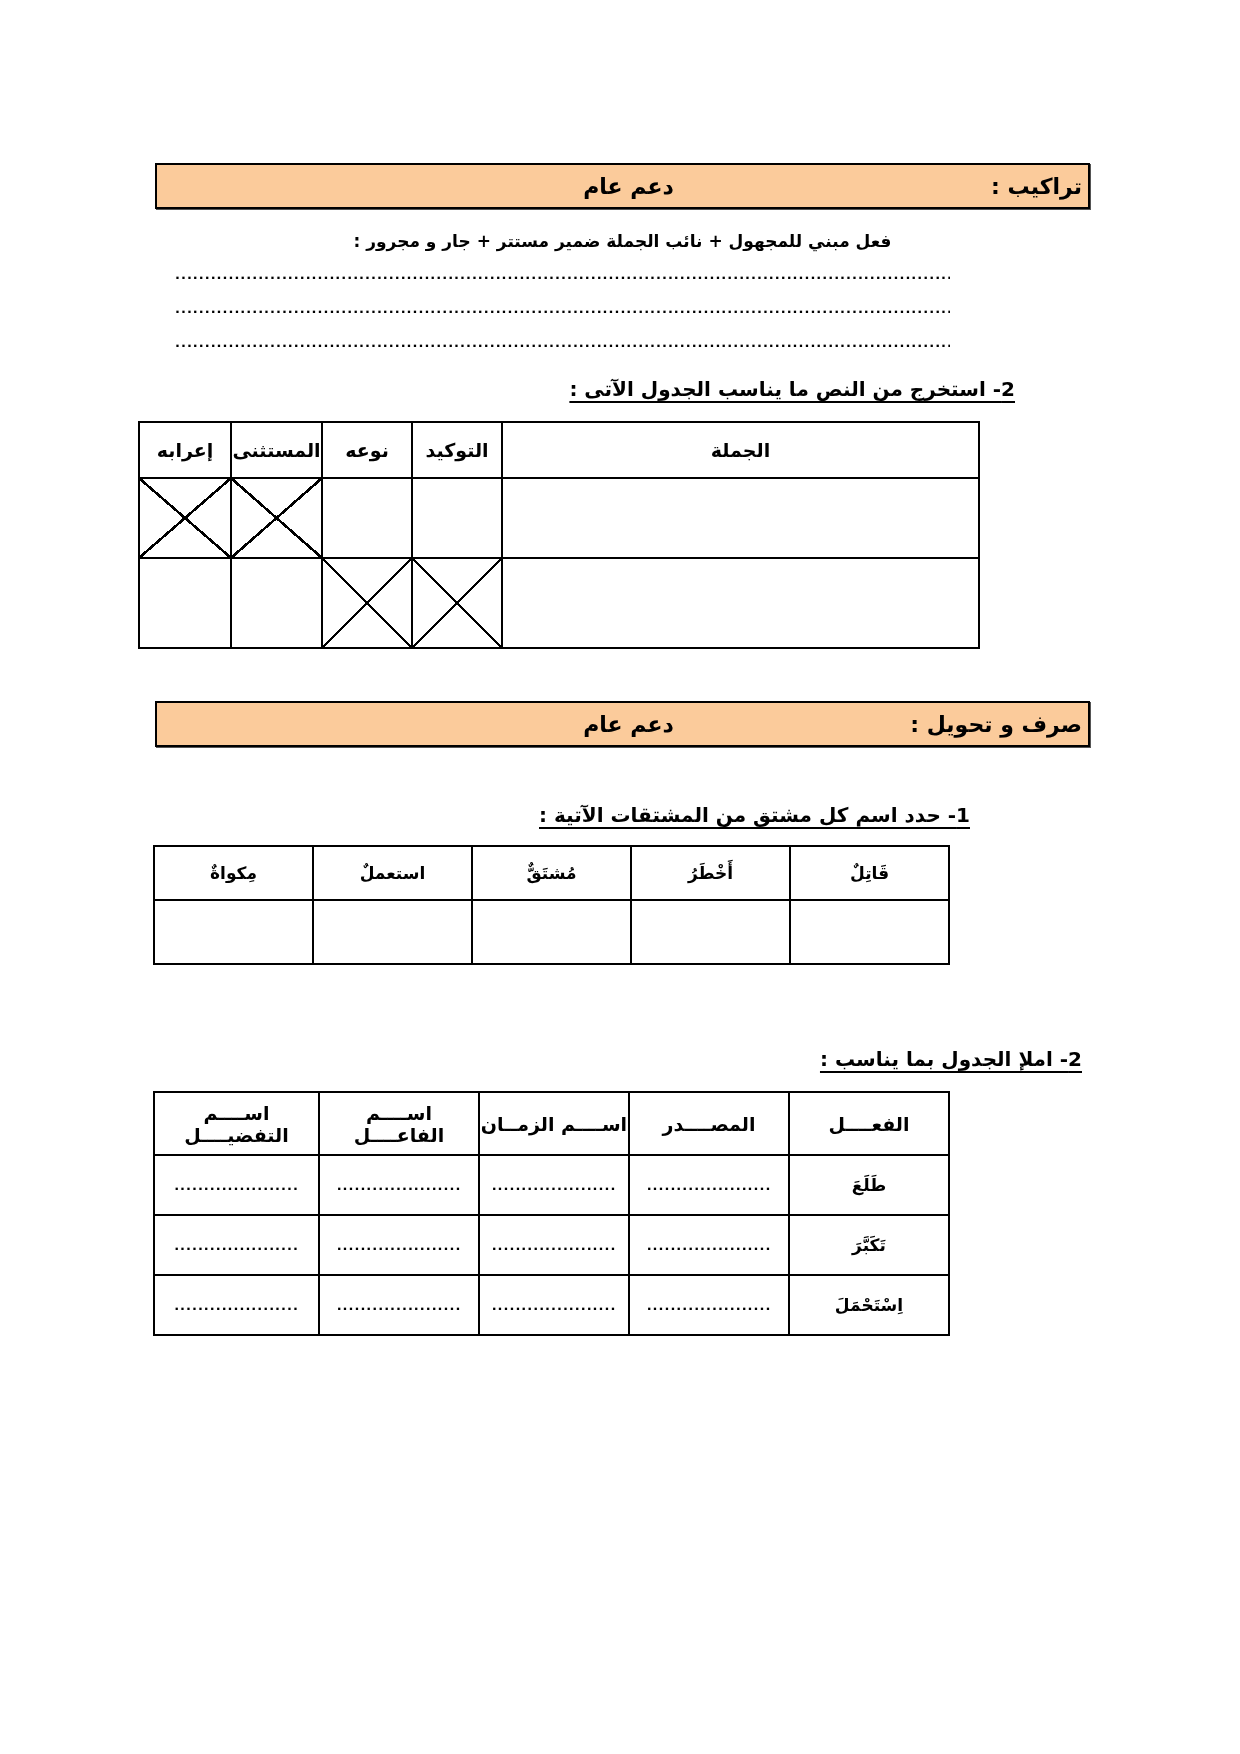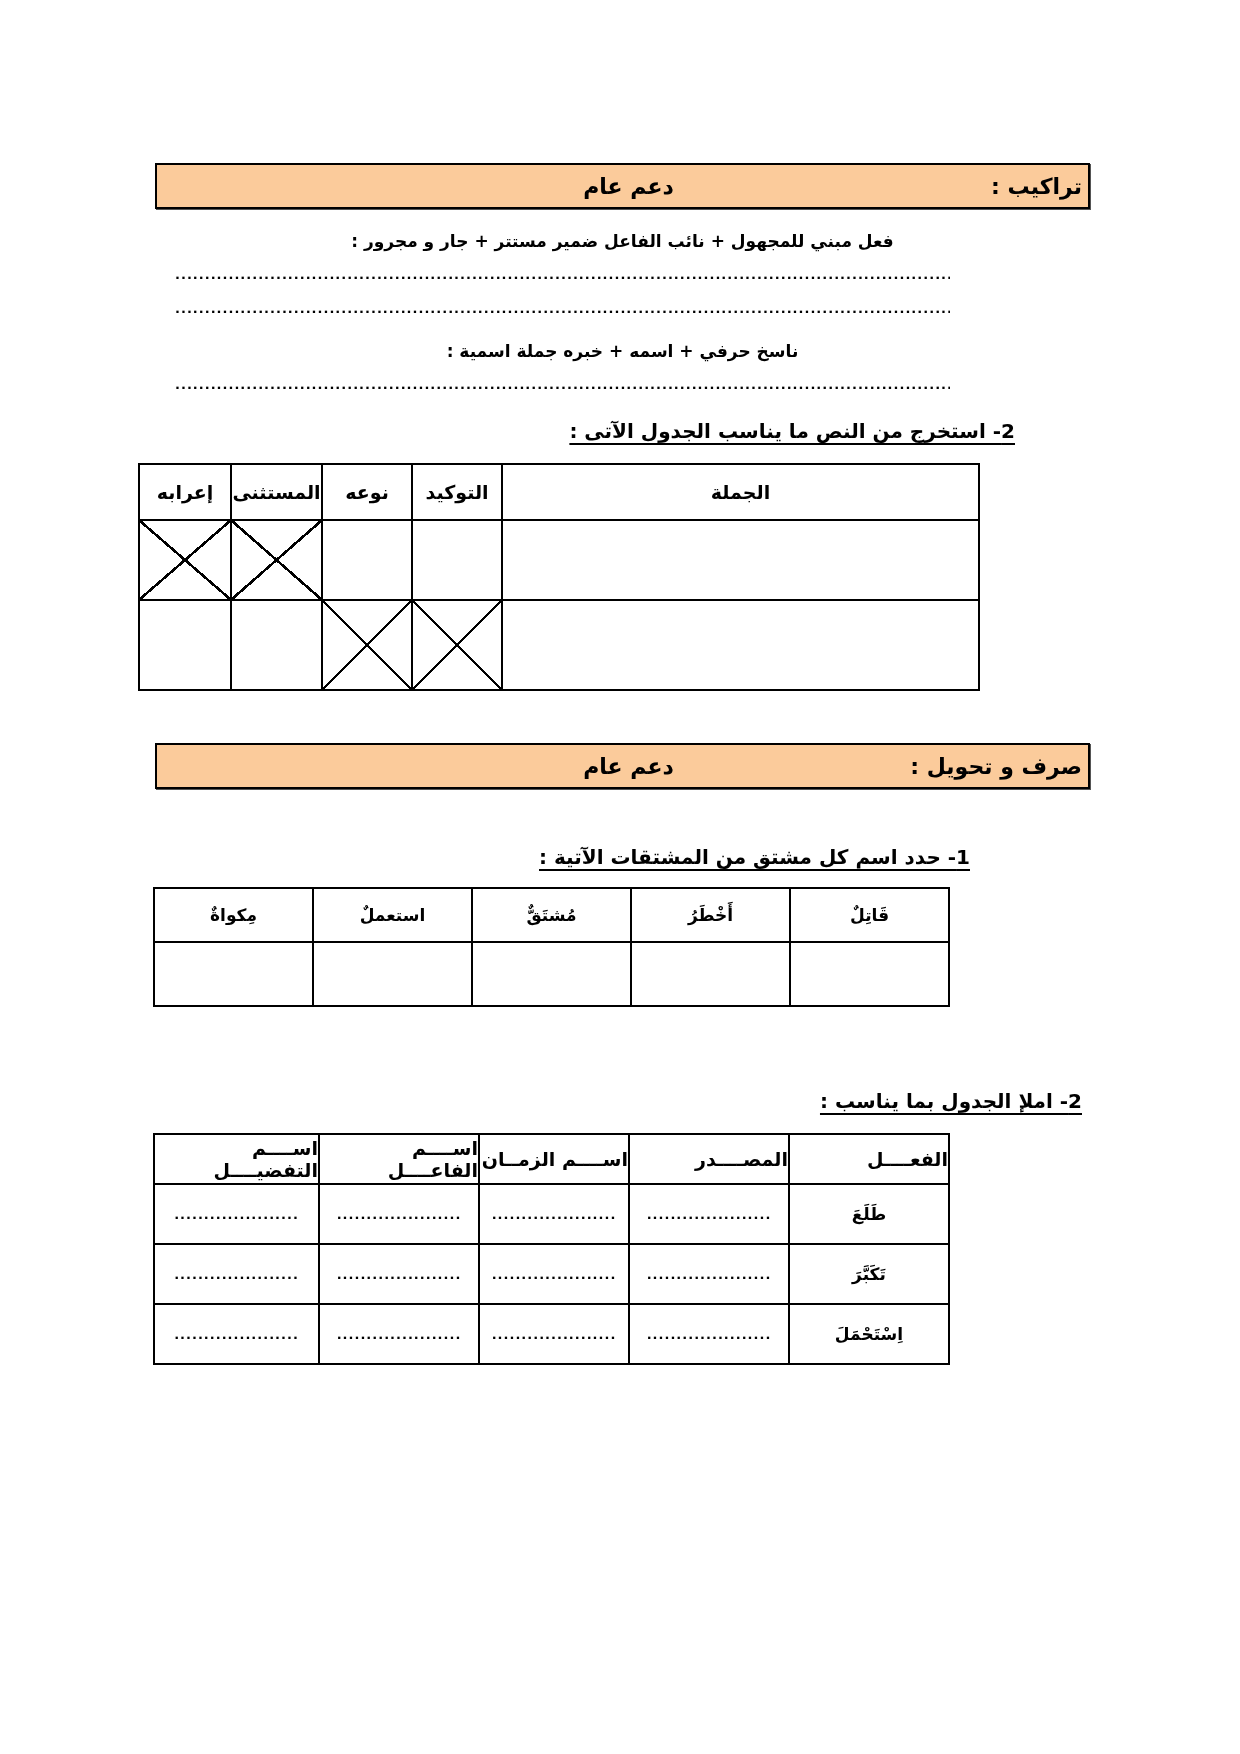--- a/index.html
+++ b/index.html
@@ -72,43 +72,42 @@
   .row-b td { height: 90px; }
   .crossed {
     background-image:
       linear-gradient(to top right,  transparent calc(50% - 1.3px), #000 calc(50% - 1.3px), #000 calc(50% + 1.3px), transparent calc(50% + 1.3px)),
       linear-gradient(to top left,   transparent calc(50% - 1.3px), #000 calc(50% - 1.3px), #000 calc(50% + 1.3px), transparent calc(50% + 1.3px));
   }
   .t-deriv { width: 795px; margin: 18px 140px 0 0; }
   .t-deriv th { height: 54px; font-size: 17px; }
   .t-deriv td { height: 64px; }
   .t-morph { width: 795px; margin: 20px 140px 0 0; }
-  .t-morph th { height: 50px; text-align: right; }
+  .t-morph th { height: 63px; }
   .t-morph td { height: 60px; font-weight: bold; }
   .verb-cell { font-size: 17px; }
   .dot-cell { font-size: 13px; letter-spacing: 1px; overflow: hidden; white-space: nowrap; }
   .sp-banner-2 { margin-top: 52px; }
 </style>
 </head>
 <body>
 
 <div class="page">
 
   <div class="banner">
     <span class="cat">تراكيب :</span>
     <span class="ttl">دعم عام</span>
   </div>
 
 
-  <div class="item-line">فعل مبني للمجهول  +  نائب الفاعل ضمير مستتر + جار و مجرور :</div>
+  <div class="item-line">فعل مبني للمجهول  +  نائب الجملة ضمير مستتر + جار و مجرور :</div>
   <div class="dots">........................................................................................................................................................................................................</div>
 
   <div class="dots">........................................................................................................................................................................................................</div>
 
-  <div class="item-line">ناسخ حرفي + اسمه + خبره جملة اسمية :</div>
   <div class="dots">........................................................................................................................................................................................................</div>
 
   <div class="qtitle qt-2">2- استخرج من النص ما يناسب الجدول الآتى :</div>
 
   <table class="t-extract">
     <colgroup>
       <col style="width:477px">
         <col style="width:90px">
         <col style="width:90px">
         <col style="width:91px">

